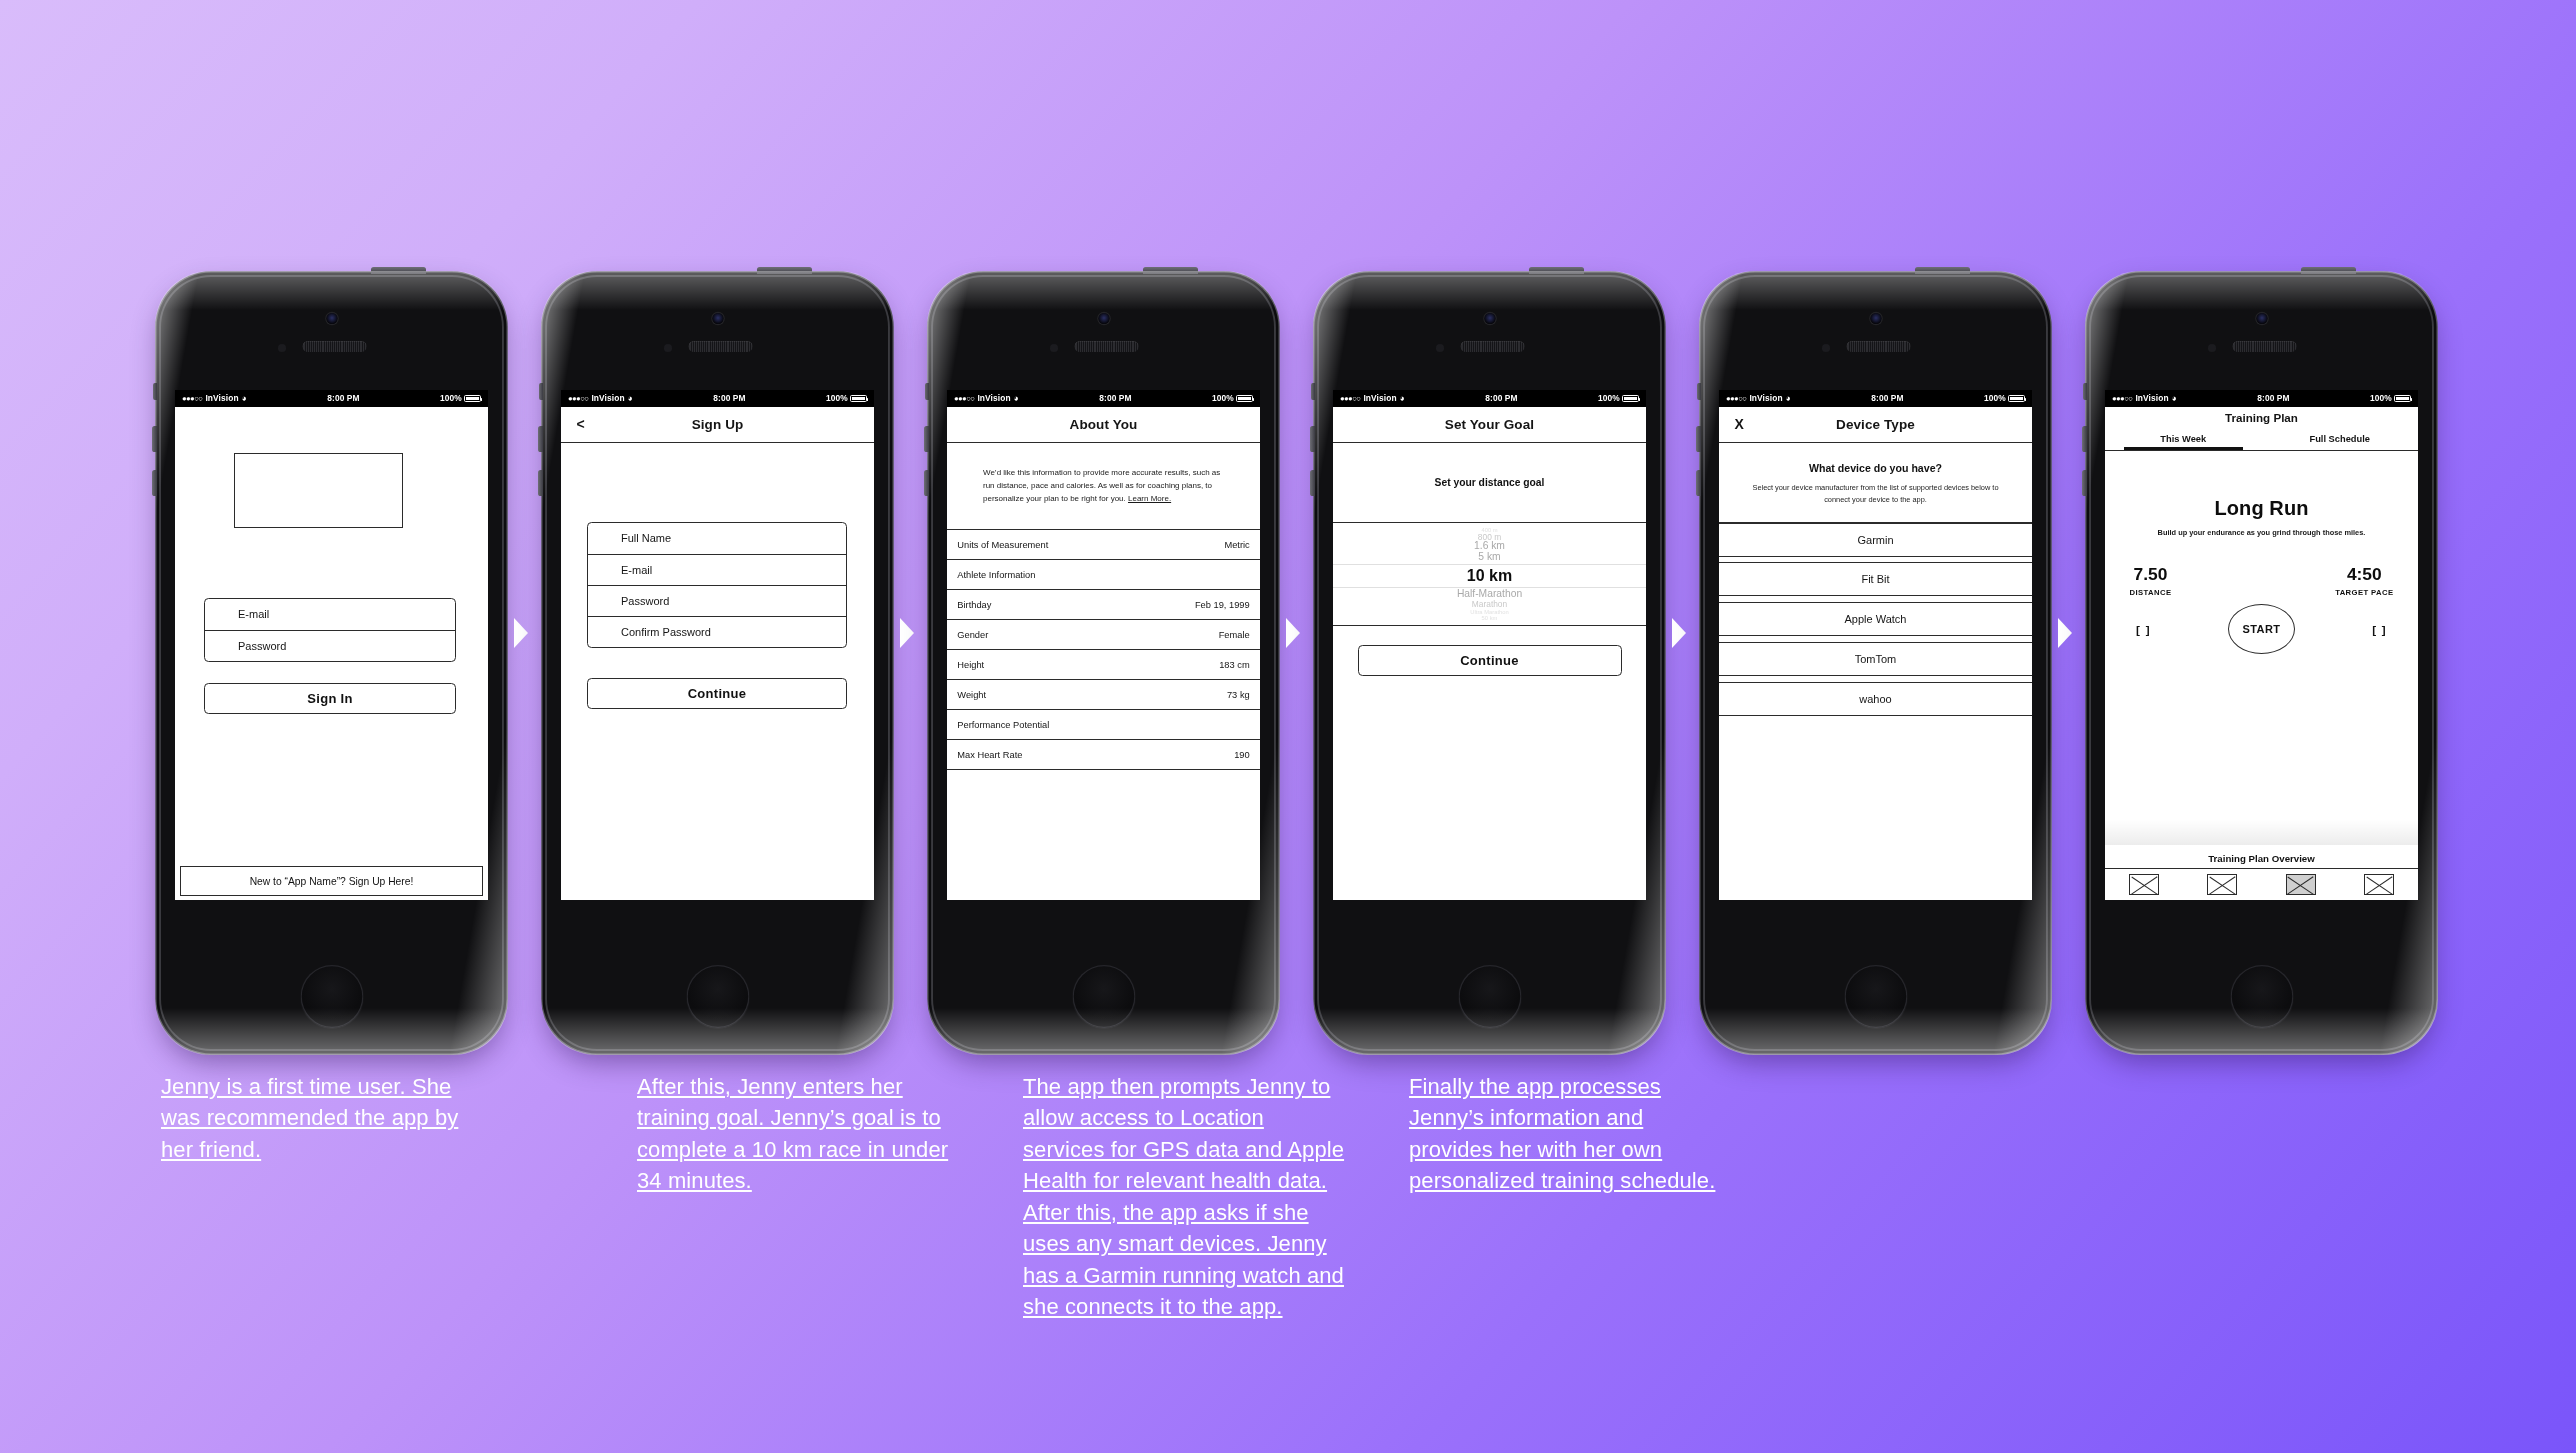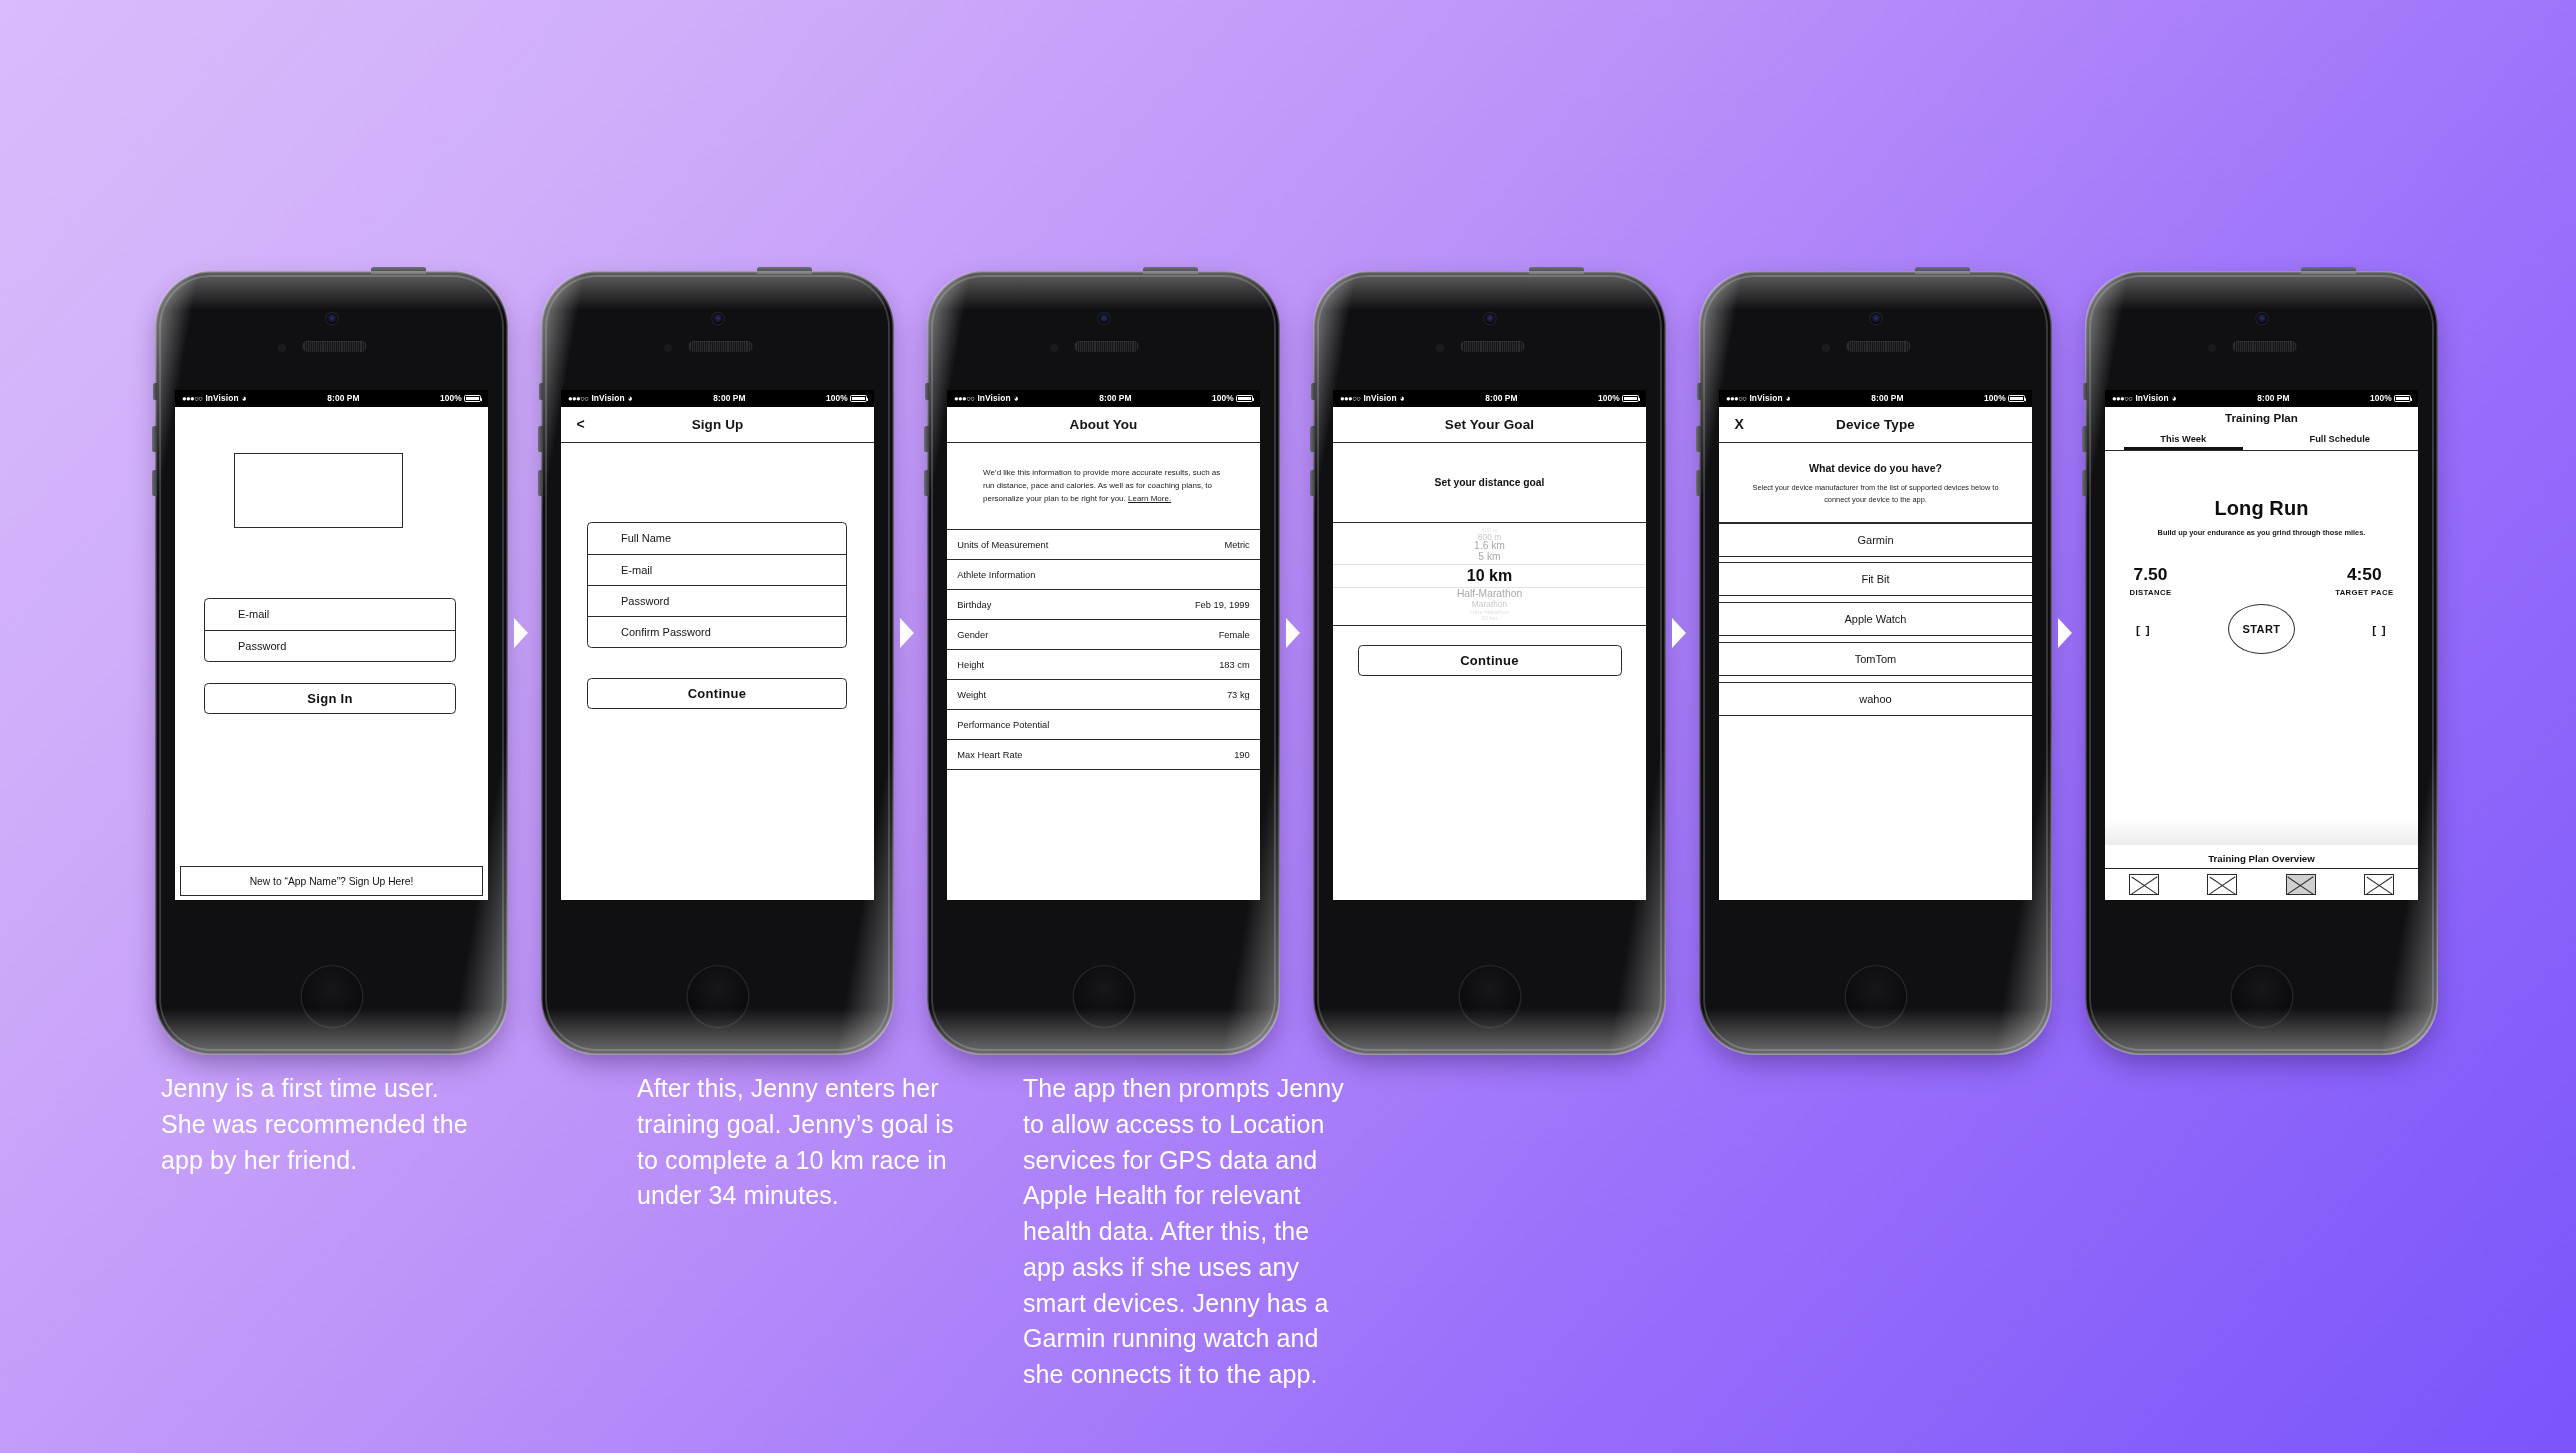--- a/index.html
+++ b/index.html
@@ -387,24 +387,25 @@
     left: 161px;
     top: 1071px;
     width: 2266px;
     display: flex;
   }
   .cap-slot { width: 341px; flex: 0 0 341px; }
   .cap-gap  { width: 45px; flex: 0 0 45px; }
   .cap-text {
     width: 322px;
     color: #ffffff;
-    font-size: 25px;
+    font-size: 22px;
     line-height: 1.43;
     font-weight: 400;
     letter-spacing: 0.1px;
+    text-decoration: underline;
   }
 </style>
 </head>
 <body>
 
 <div id="flow">
 
   <div class="slot">
     <div class="phone">
       <div class="btn-power"></div>
@@ -782,14 +783,17 @@
   <div class="cap-slot">
     <div class="cap-text">After this, Jenny enters her training goal. Jenny’s goal is to complete a 10 km race in under 34 minutes.</div>
   </div>
   <div class="cap-gap"></div>
 
   <div class="cap-slot">
     <div class="cap-text">The app then prompts Jenny to allow access to Location services for GPS data and Apple Health for relevant health data. After this, the app asks if she uses any smart devices. Jenny has a Garmin running watch and she connects it to the app.</div>
   </div>
   <div class="cap-gap"></div>
 
+  <div class="cap-slot">
+    <div class="cap-text">Finally the app processes Jenny’s information and provides her with her own personalized training schedule.</div>
+  </div>
 </div>
 
 
 </body></html>

